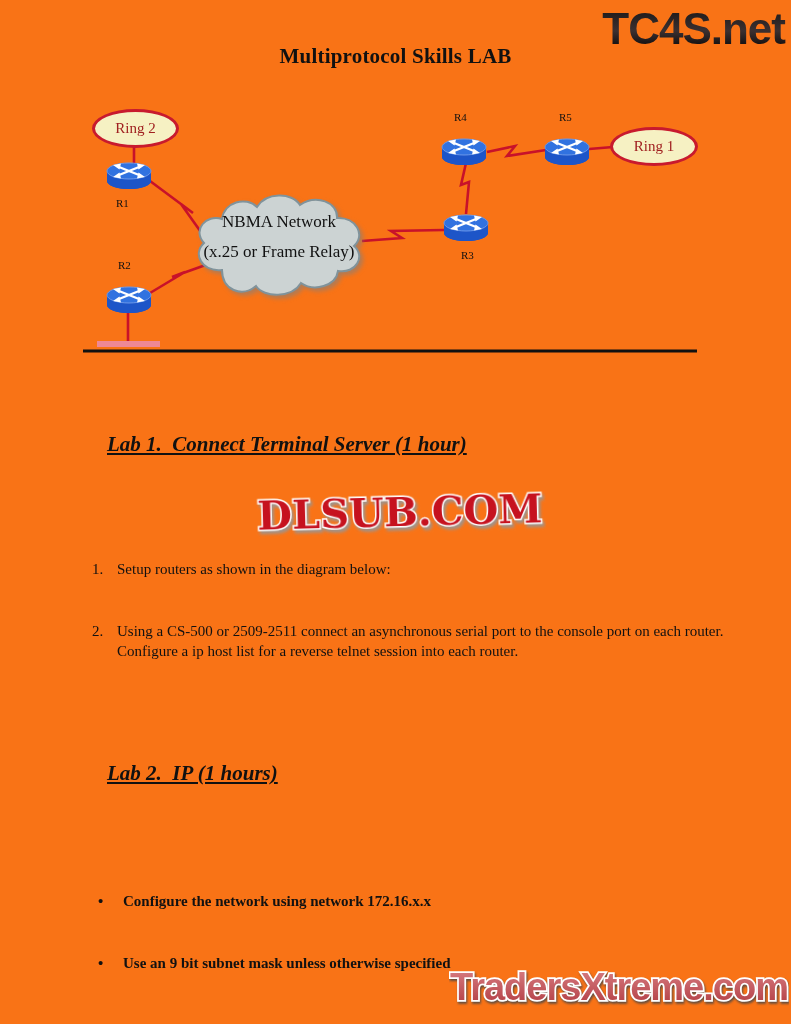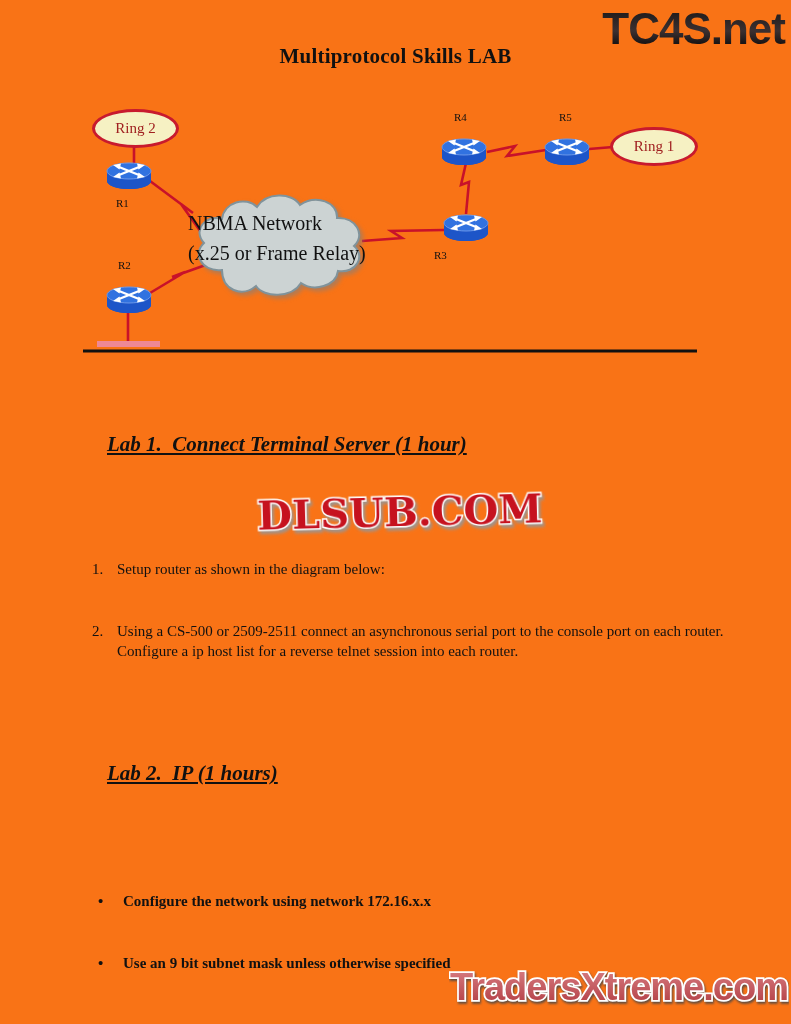--- a/index.html
+++ b/index.html
@@ -11,21 +11,21 @@
              font-size:21px;font-weight:bold;letter-spacing:.2px;}
 
   
   .wires{position:absolute;left:0;top:0;width:791px;height:1024px;pointer-events:none;}
   .ring{position:absolute;border:3px solid #c81a2e;background:#f6f1c3;border-radius:50%;
         display:flex;align-items:center;justify-content:center;
         font-size:15px;color:#a02020;}
   .router{position:absolute;width:46px;height:32px;}
   .rlabel{position:absolute;font-size:11px;color:#111;}
   .cloud-wrap{position:absolute;left:188px;top:188px;width:182px;height:112px;}
-  .cloud-text{position:absolute;width:182px;font-size:20px;color:#111;}
+  .cloud-text{position:absolute;width:182px;text-align:center;font-size:17px;color:#111;}
 
   
   .content{position:absolute;left:92px;top:394px;width:650px;font-size:15px;line-height:20px;
            white-space:pre-wrap;}
   .lab-heading{font-weight:bold;font-style:italic;text-decoration:underline;
                font-size:21px;line-height:21px;margin:0 0 24px 0;display:inline-block;}
   .olist{margin:0;}
   .row{display:flex;margin:0 0 2px 0;}
   .row .marker{flex:0 0 25px;}
   .row .btxt{flex:1;}
@@ -170,32 +170,32 @@
     <g fill="#fff">
         <polygon points="7,5 15,3.5 13.5,9.5"></polygon>
         <polygon points="39,17 31,18.5 32.5,12.5"></polygon>
         <polygon points="39,5 31,3.5 32.5,9.5"></polygon>
         <polygon points="7,17 15,18.5 13.5,12.5"></polygon>
       </g>
   </svg>
 
   <div class="rlabel" style="left:116px;top:197px;">R1</div>
   <div class="rlabel" style="left:118px;top:259px;">R2</div>
-  <div class="rlabel" style="left:434px;top:249px;">R3</div>
+  <div class="rlabel" style="left:461px;top:249px;">R3</div>
   <div class="rlabel" style="left:454px;top:111px;">R4</div>
   <div class="rlabel" style="left:559px;top:111px;">R5</div>
 
   <div class="content">
 
     <h3 class="lab-heading">Lab 1.  Connect Terminal Server (1 hour)</h3>
 
     <div class="olist gap-after">
       <div class="row">
         <span class="marker">1.</span>
-        <span class="btxt">Setup router as shown in the diagram below:</span>
+        <span class="btxt">Setup routers as shown in the diagram below:</span>
       </div>
       <div class="row">
         <span class="marker">2.</span>
         <span class="btxt">Using a CS-500 or 2509-2511 connect an asynchronous serial port to the console port on each router.  Configure a ip host list for a reverse telnet session into each router.</span>
       </div>
     </div>
 
     <h3 class="lab-heading" style="margin-bottom:0;">Lab 2.  IP (1 hours)</h3>
 
     <div class="bullets">

